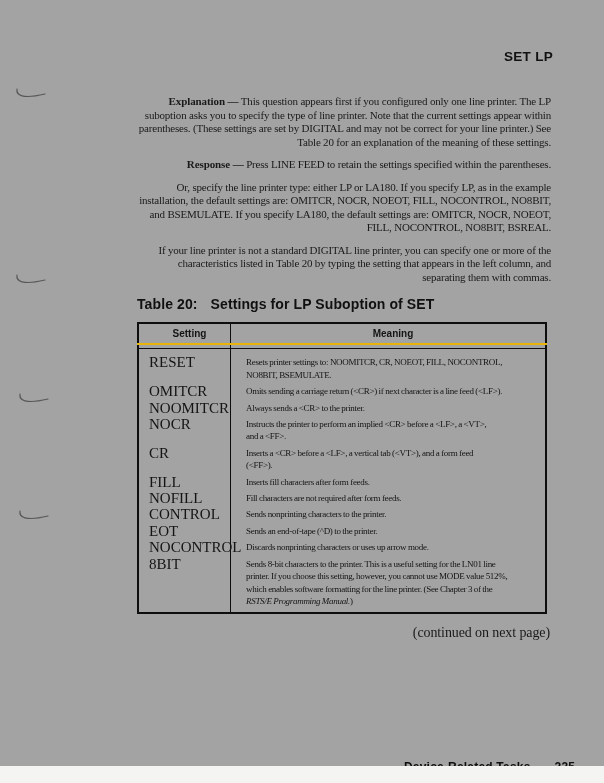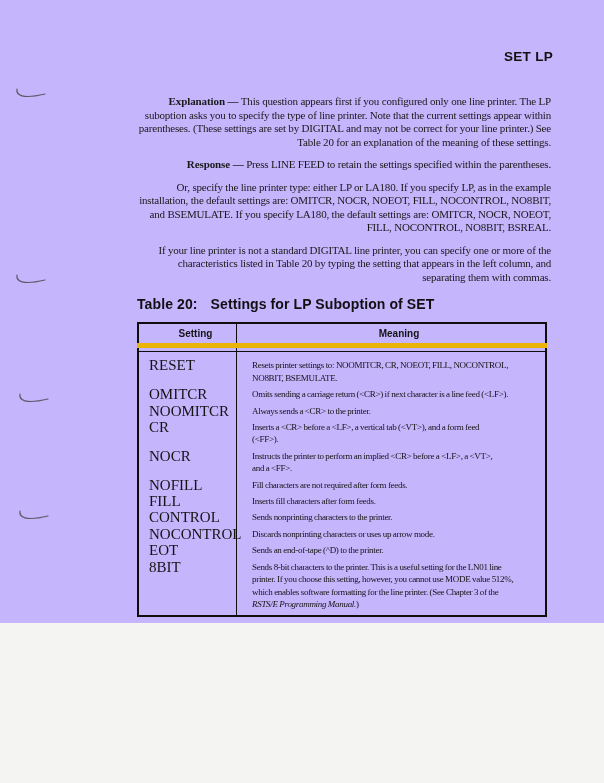--- a/index.html
+++ b/index.html
@@ -3,22 +3,22 @@
 <meta charset="utf-8">
 <style>
   html, body { margin: 0; padding: 0; }
   body {
     width: 604px; height: 783px;
     background: #f4f4f2;
     font-family: "Liberation Serif", serif;
   }
   .page {
     position: relative;
-    width: 604px; height: 623px;
-    background: #c4b5fd;
+    width: 604px; height: 766px;
+    background: #a3a3a3;
     color: #161616;
     overflow: hidden;
   }
 
   
   .header-title {
     position: absolute;
     top: 49px; left: 504px;
     font-family: "Liberation Sans", sans-serif;
     font-weight: bold;
@@ -73,22 +73,22 @@
     color: #141414;
     border: 2px solid #0e0e0e;
   }
   table.settings th {
     font-family: "Liberation Sans", sans-serif;
     font-weight: bold;
     font-size: 10px;
     letter-spacing: 0;
     word-spacing: 0;
     text-align: center;
-    padding: 4px 2px 3px 18px;
-    border-bottom: 5px solid #eab308;
+    padding: 4px 2px 3px 12px;
+    border-bottom: 2px solid #eab308;
   }
   th.col-setting, td.setting-cell { width: 77px; border-right: 1.6px solid #0e0e0e; }
   tr.rule-gap td { height: 3px; padding: 0; border-bottom: 1.9px solid #0e0e0e; }
   td.setting-cell {
     vertical-align: top;
     padding: 2px 4px 2px 10px;
     font-size: 15px;
     letter-spacing: 0;
   }
   td.meaning-cell {
@@ -177,61 +177,61 @@
               <div class="m-line">Omits sending a carriage return (&lt;CR&gt;) if next character is a line feed (&lt;LF&gt;).</div>
             </td>
           </tr>
           <tr>
             <td class="setting-cell">NOOMITCR</td>
             <td class="meaning-cell">
               <div class="m-line">Always sends a &lt;CR&gt; to the printer.</div>
             </td>
           </tr>
           <tr>
+            <td class="setting-cell">NOCR</td>
+            <td class="meaning-cell">
+              <div class="m-line">Instructs the printer to perform an implied &lt;CR&gt; before a &lt;LF&gt;, a &lt;VT&gt;,</div>
+              <div class="m-line">and a &lt;FF&gt;.</div>
+            </td>
+          </tr>
+          <tr>
             <td class="setting-cell">CR</td>
             <td class="meaning-cell">
               <div class="m-line">Inserts a &lt;CR&gt; before a &lt;LF&gt;, a vertical tab (&lt;VT&gt;), and a form feed</div>
               <div class="m-line">(&lt;FF&gt;).</div>
             </td>
           </tr>
           <tr>
-            <td class="setting-cell">NOCR</td>
-            <td class="meaning-cell">
-              <div class="m-line">Instructs the printer to perform an implied &lt;CR&gt; before a &lt;LF&gt;, a &lt;VT&gt;,</div>
-              <div class="m-line">and a &lt;FF&gt;.</div>
+            <td class="setting-cell">FILL</td>
+            <td class="meaning-cell">
+              <div class="m-line">Inserts fill characters after form feeds.</div>
             </td>
           </tr>
           <tr>
             <td class="setting-cell">NOFILL</td>
             <td class="meaning-cell">
               <div class="m-line">Fill characters are not required after form feeds.</div>
             </td>
           </tr>
           <tr>
-            <td class="setting-cell">FILL</td>
-            <td class="meaning-cell">
-              <div class="m-line">Inserts fill characters after form feeds.</div>
-            </td>
-          </tr>
-          <tr>
             <td class="setting-cell">CONTROL</td>
             <td class="meaning-cell">
               <div class="m-line">Sends nonprinting characters to the printer.</div>
             </td>
           </tr>
           <tr>
+            <td class="setting-cell">EOT</td>
+            <td class="meaning-cell">
+              <div class="m-line">Sends an end-of-tape (^D) to the printer.</div>
+            </td>
+          </tr>
+          <tr>
             <td class="setting-cell">NOCONTROL</td>
             <td class="meaning-cell">
               <div class="m-line">Discards nonprinting characters or uses up arrow mode.</div>
-            </td>
-          </tr>
-          <tr>
-            <td class="setting-cell">EOT</td>
-            <td class="meaning-cell">
-              <div class="m-line">Sends an end-of-tape (^D) to the printer.</div>
             </td>
           </tr>
           <tr class="last-row">
             <td class="setting-cell">8BIT</td>
             <td class="meaning-cell">
               <div class="m-line">Sends 8-bit characters to the printer. This is a useful setting for the LN01 line</div>
               <div class="m-line">printer. If you choose this setting, however, you cannot use MODE value 512%,</div>
               <div class="m-line">which enables software formatting for the line printer. (See Chapter 3 of the</div>
               <div class="m-line"><i>RSTS/E Programming Manual.</i>)</div>
             </td>

